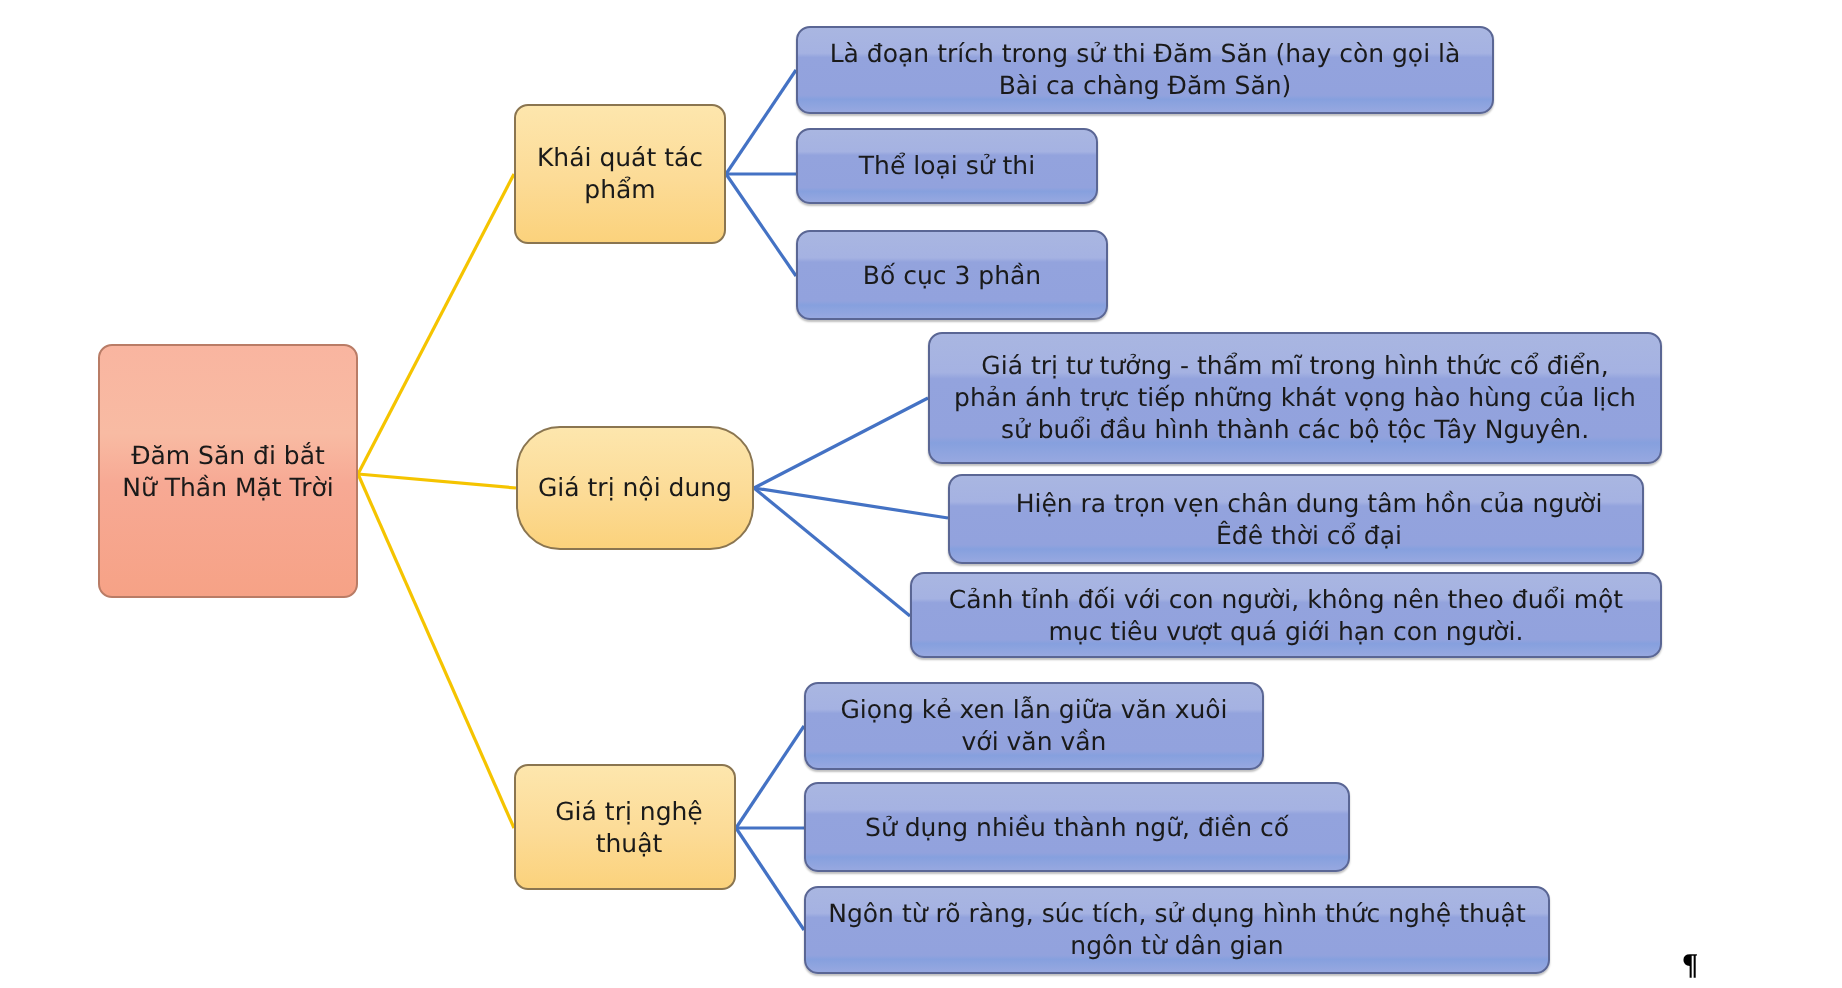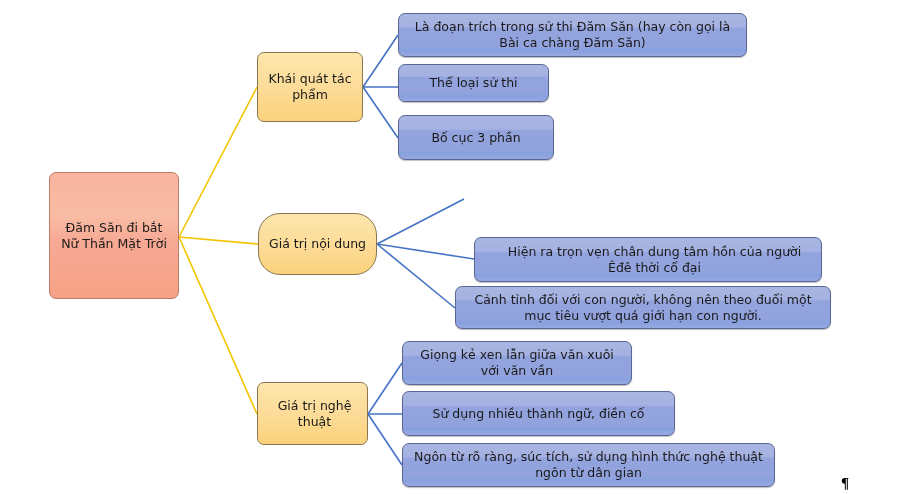--- a/index.html
+++ b/index.html
@@ -61,20 +61,23 @@
   <div class="node leaf" style="left:398px; top:13px; width:349px; height:44px;">
     <span>Là đoạn trích trong sử thi Đăm Săn (hay còn gọi là Bài ca chàng Đăm Săn)</span>
   </div>
   <div class="node leaf" style="left:398px; top:64px; width:151px; height:38px;">
     <span>Thể loại sử thi</span>
   </div>
   <div class="node leaf" style="left:398px; top:115px; width:156px; height:45px;text-align:right;">
     <span>Bố cục 3 phần</span>
   </div>
 
+  <div class="node leaf" style="left:464px; top:166px; width:367px; height:66px;">
+    <span>Giá trị tư tưởng - thẩm mĩ trong hình thức cổ điển, phản ánh trực tiếp những khát vọng hào hùng của lịch sử buổi đầu hình thành các bộ tộc Tây Nguyên.</span>
+  </div>
   <div class="node leaf" style="left:474px; top:237px; width:348px; height:45px;padding-left:21px;">
     <span>Hiện ra trọn vẹn chân dung tâm hồn của người Êđê thời cổ đại</span>
   </div>
   <div class="node leaf" style="left:455px; top:286px; width:376px; height:43px;">
     <span>Cảnh tỉnh đối với con người, không nên theo đuổi một mục tiêu vượt quá giới hạn con người.</span>
   </div>
 
   <div class="node leaf" style="left:402px; top:341px; width:230px; height:44px;">
     <span>Giọng kẻ xen lẫn giữa văn xuôi với văn vần</span>
   </div>

